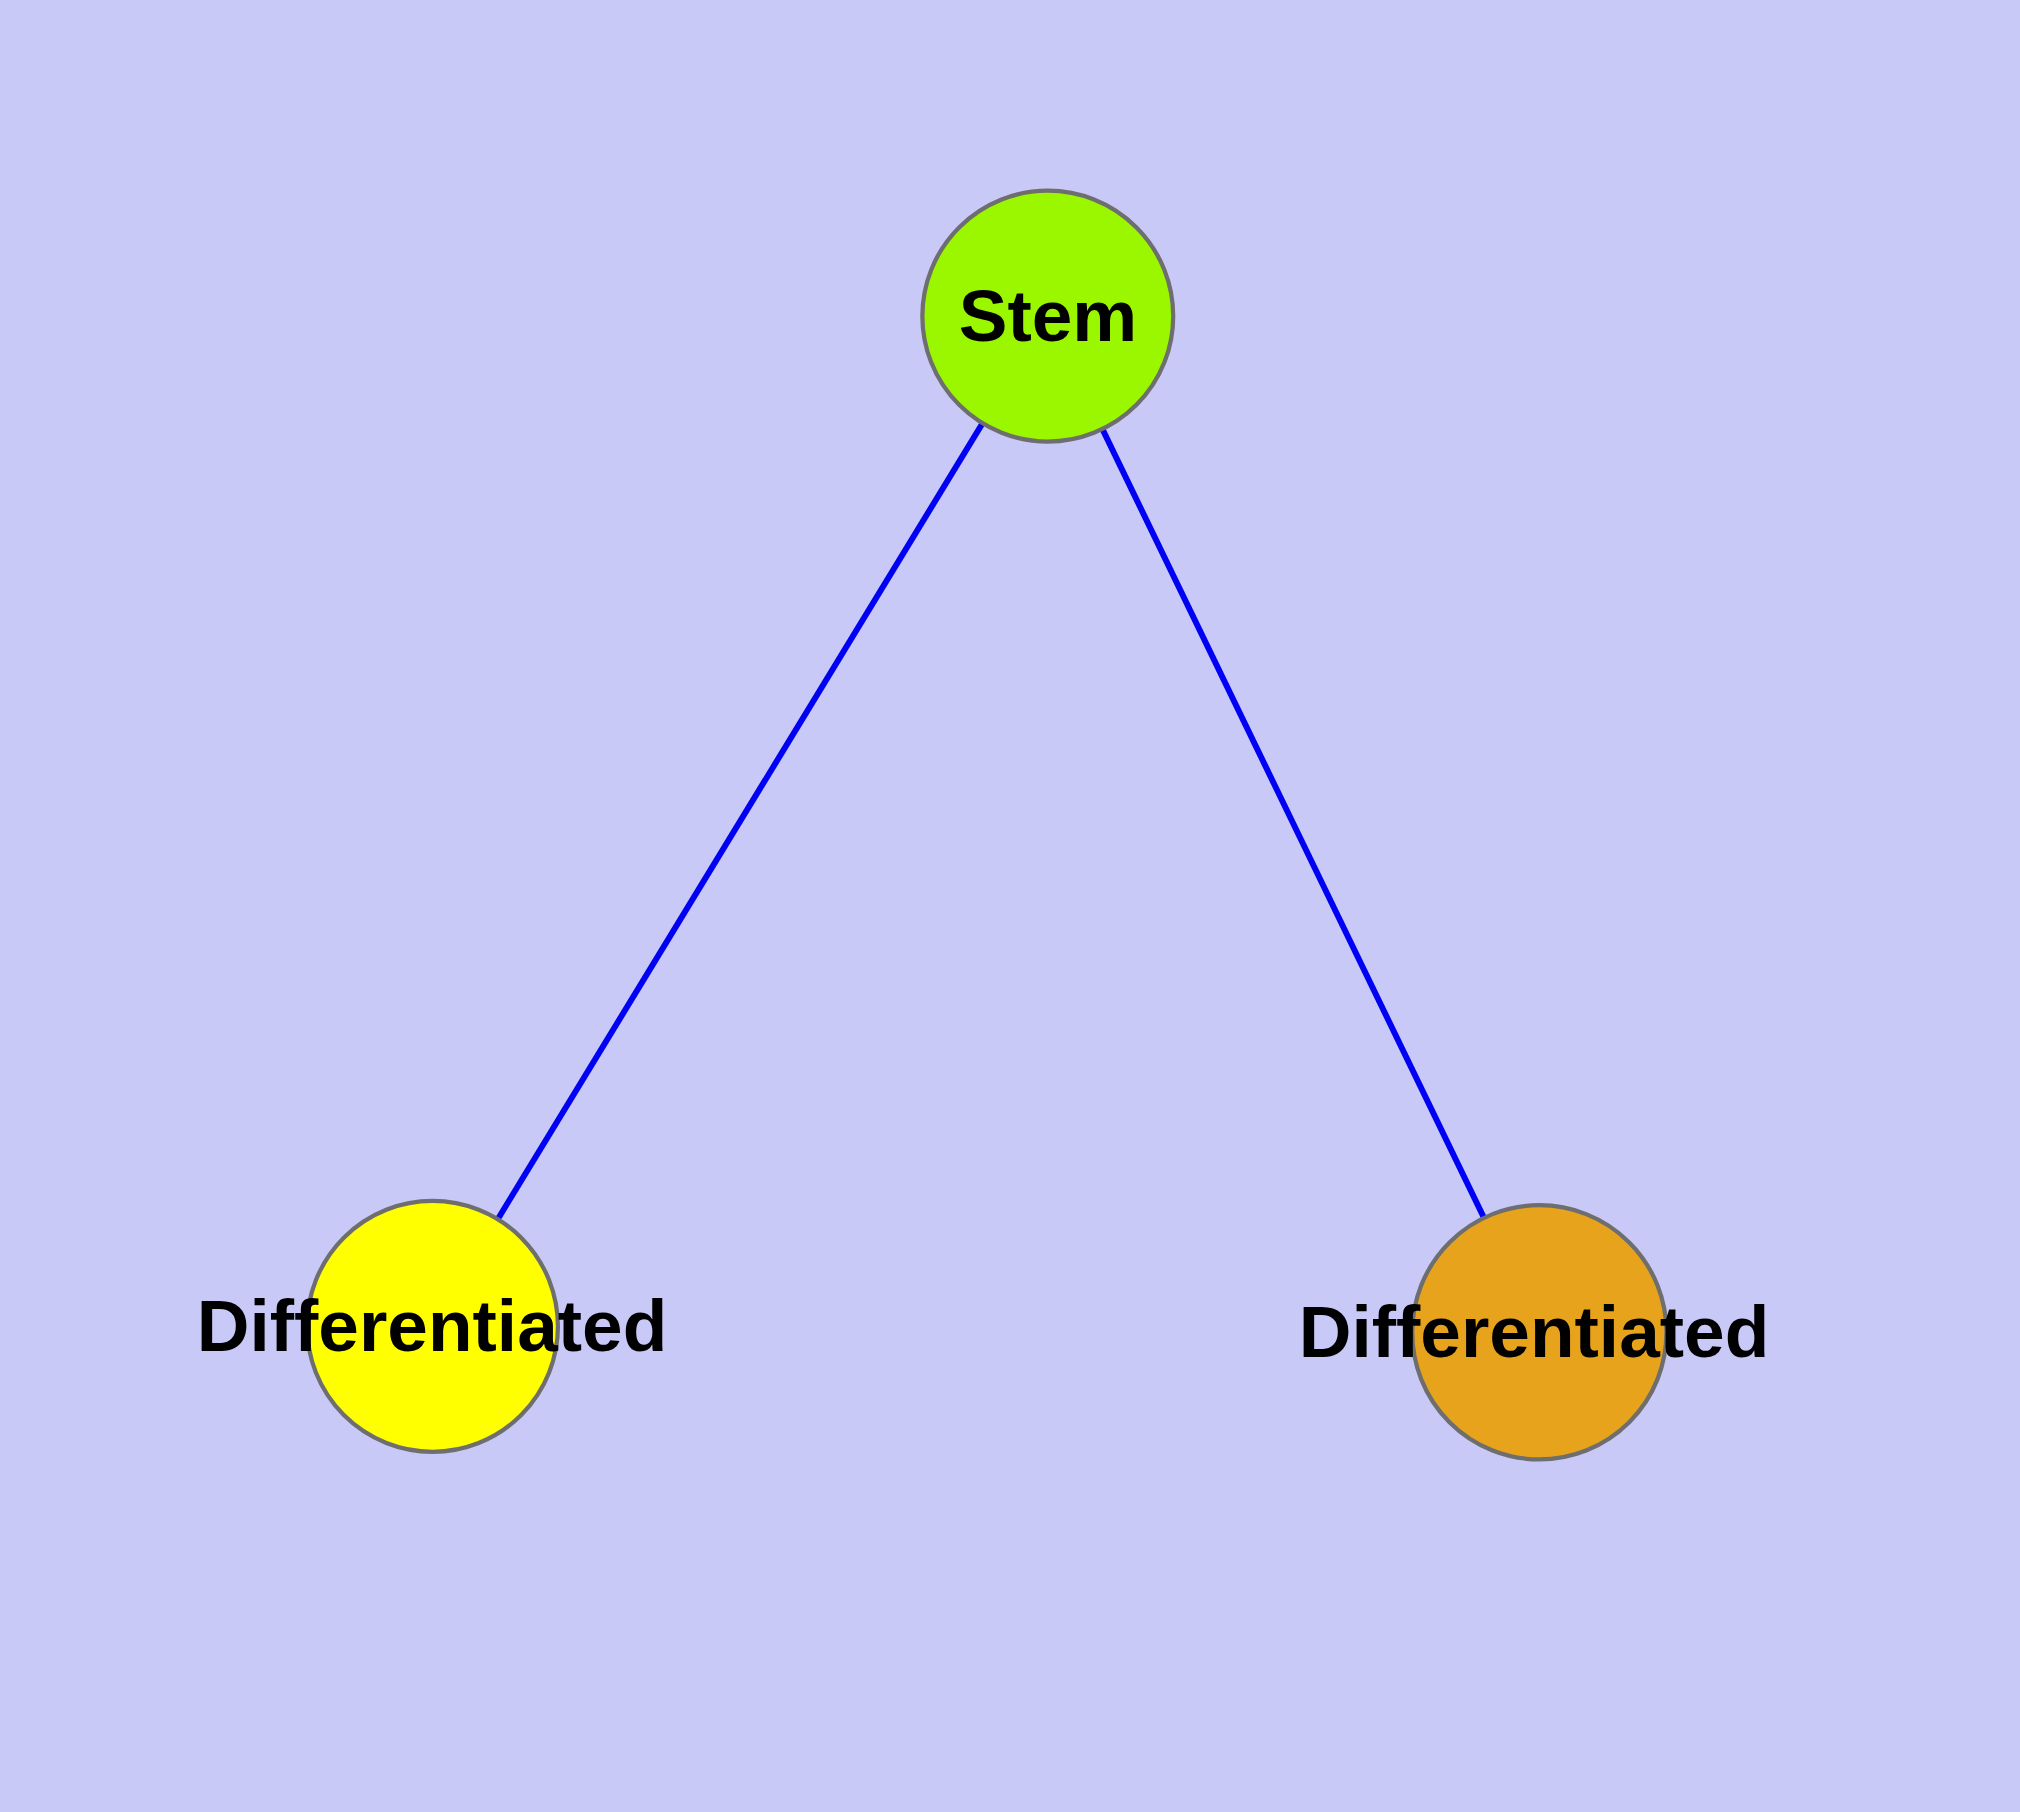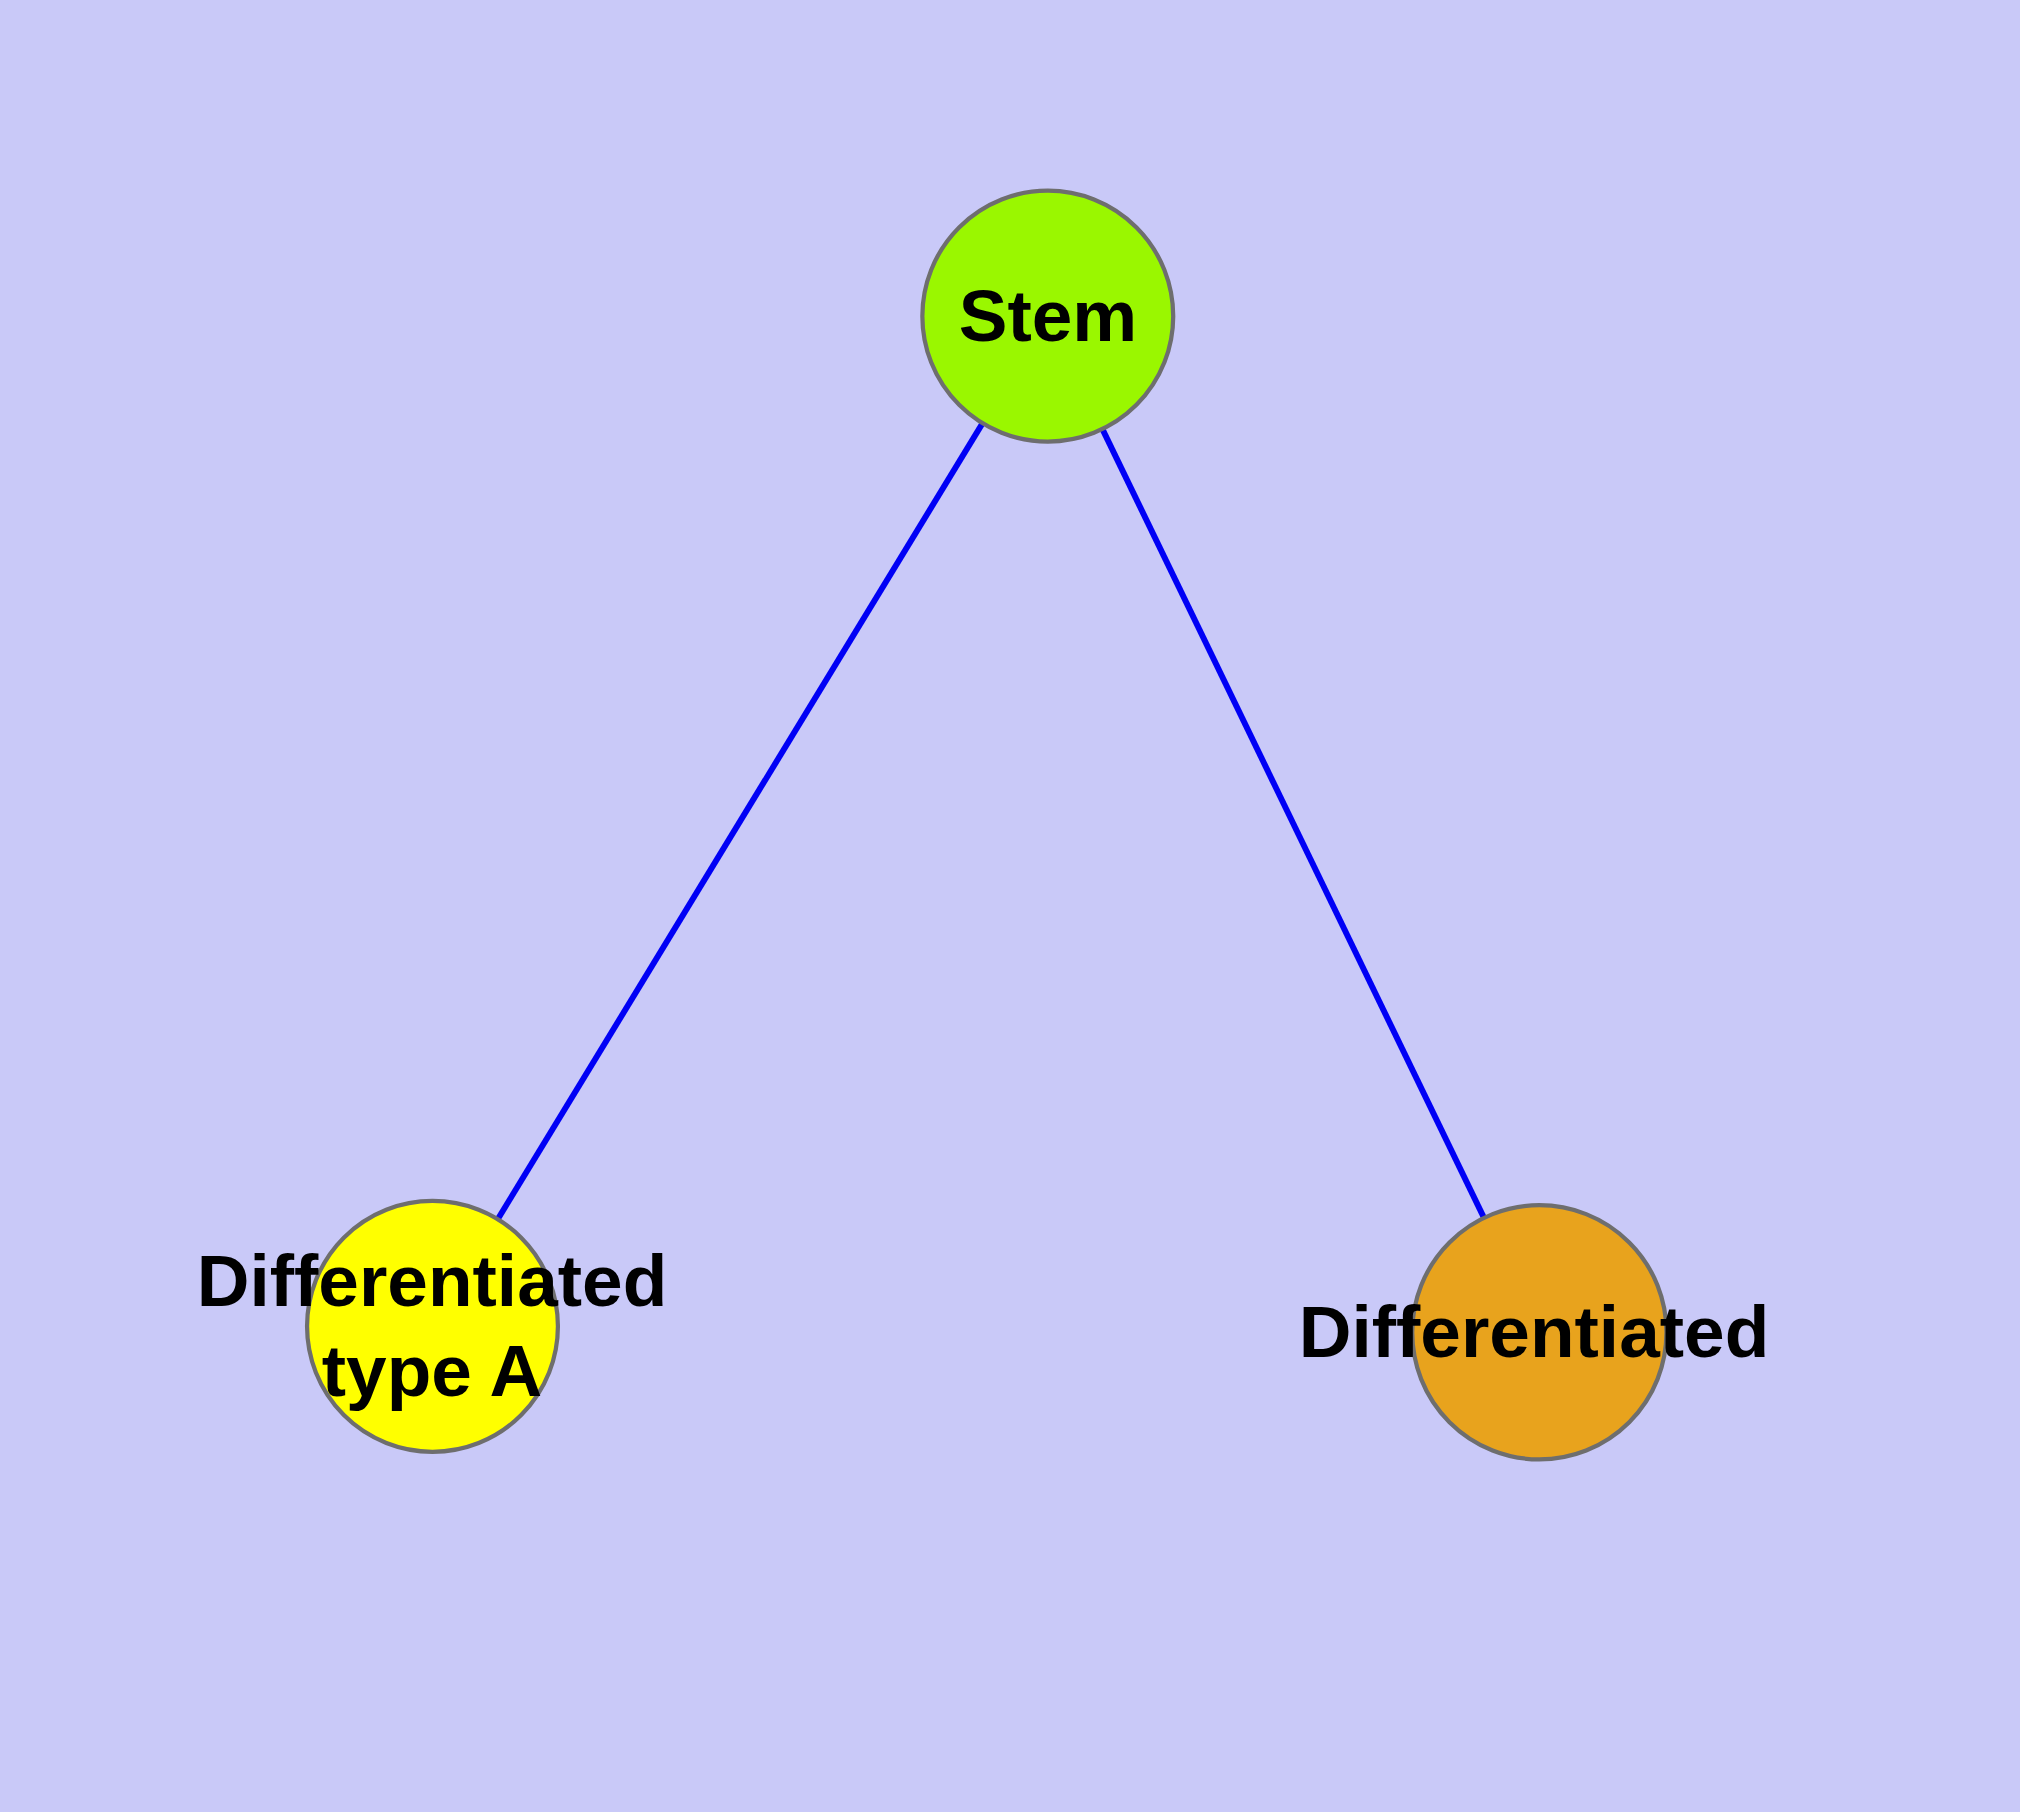--- a/index.html
+++ b/index.html
@@ -59,21 +59,20 @@
 
     <circle class="node-circle" cx="1816" cy="1572" r="150" fill="#e8a31d"></circle>
   </svg>
 
   <div class="node-label" style="left: 1048px; top: 316px;">
     <div>Stem</div>
   </div>
 
   <div class="node-label" style="left: 432px; top: 1326px;">
     <div>Differentiated</div>
-    <div>type A</div>
   </div>
 
   <div class="node-label" style="left: 1534px; top: 1332px;">
     <div>Differentiated</div>
   </div>
 
 </div>
 
 
 </body></html>

